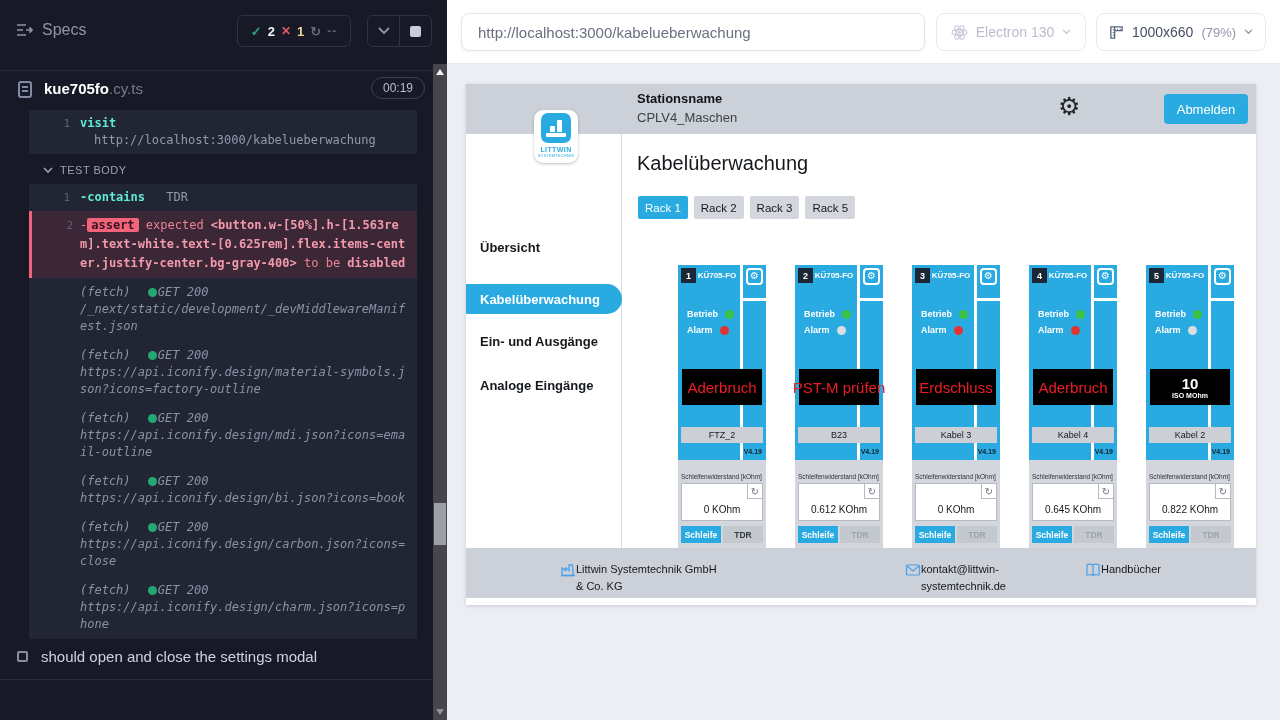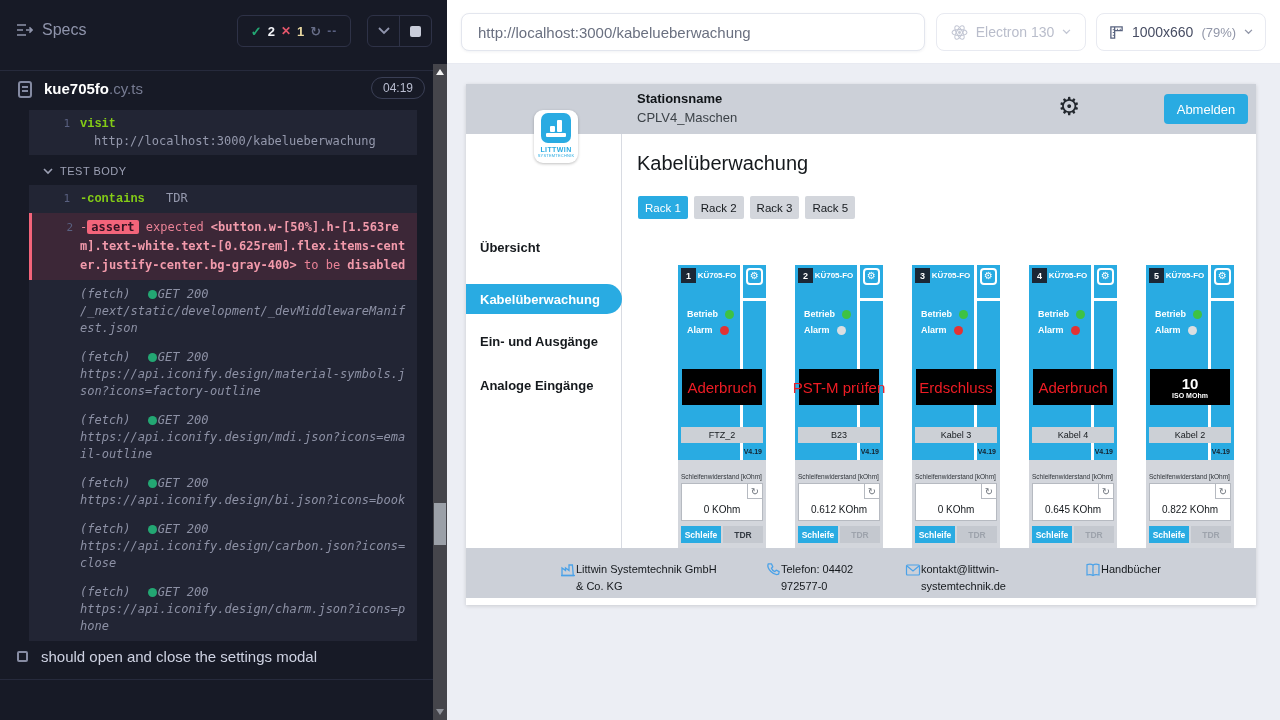--- a/index.html
+++ b/index.html
@@ -35,21 +35,21 @@
   .doc-icon i:nth-child(1){ top:3px; } .doc-icon i:nth-child(2){ top:7px; }
   .spec-name { position:absolute; left:44px; top:3px; font-size:15px; font-weight:bold; color:#fff; }
   .spec-ext  { color:#767b92; font-weight:normal; }
   .time-pill { position:absolute; right:8px; top:0px; padding:3px 11px; border:1px solid #3a3f55;
                border-radius:12px; color:#b9bdd0; font-size:12px; }
 
   .log { position:absolute; left:0; top:110px; width:433px; padding:0 16px 0 29px;
          font-family:"DejaVu Sans Mono", monospace; font-size:12px; }
   .crow { position:relative; background:var(--rowbg); padding:5px 10px 5px 51px; line-height:17px; }
   .crow .num { position:absolute; left:-29px; width:70px; text-align:right; color:#596080; font-size:11px; }
-  .cmd-main { color:#84cc16; font-weight:bold;font-family:Liberation Mono, monospace; }
+  .cmd-main { color:#5eead4; font-weight:bold; }
   .cmd-arg  { color:#9599ad; margin-left:14px; }
   .visit-block { margin-bottom:10px; }
   .section-hdr { display:flex; align-items:center; gap:7px; color:#9ca0b4; font-size:11px;
                  letter-spacing:.5px; margin:6px 0 8px 14px; font-family:"Liberation Sans",sans-serif; }
   .crow.failed { background:#3c2737; border-left:3px solid #f3647a; padding-left:48px;
                  color:#ea8296; line-height:19px; }
   .assert-badge { background:#f3647a; color:#331423; font-weight:bold; padding:0 4px; border-radius:2px; }
   .a-bold { font-weight:bold; color:#f29aab; word-break:break-all; }
   .crow.fetch { color:#8d91a5; font-style:italic; padding-top:6px; padding-bottom:6px; }
   .dot-green { display:inline-block; width:9px; height:9px; border-radius:50%;
@@ -199,21 +199,21 @@
     </div>
   </div>
   <div class="hr" style="top:70px"></div>
 
   <div class="spec-row">
     <span class="doc-icon">
         <i></i>
         <i></i>
       </span>
     <span class="spec-name"><b>kue705fo</b><span class="spec-ext">.cy.ts</span></span>
-    <span class="time-pill">04:19</span>
+    <span class="time-pill">00:19</span>
   </div>
 
   <div class="log">
     <div class="crow visit-block">
       <span class="num">1</span>
       <span class="cmd-main">visit</span>
       <span class="cmd-arg">http://localhost:3000/kabelueberwachung</span>
     </div>
 
     <div class="section-hdr">
@@ -528,26 +528,20 @@
   </div>
 
   <footer class="aut-footer">
     <div class="f-item f1">
       <svg width="16" height="16" viewBox="0 0 16 16">
         <path d="M2 13.5V6l3.5 2.4V6L9 8.4V3h3.4l.9 10.5z" fill="none" stroke="#4ba2e8" stroke-width="1.3"></path>
         <path d="M1 13.5h14" stroke="#4ba2e8" stroke-width="1.3"></path>
       </svg>
       <span class="f-text">Littwin Systemtechnik GmbH &amp; Co. KG</span>
     </div>
-    <div class="f-item f2">
-      <svg width="16" height="16" viewBox="0 0 16 16">
-        <path d="M3.2 1.8c-.8 2.2.3 5.3 2.7 7.7s5.5 3.5 7.7 2.7l.6-2.6-3-1.4-1.4 1.4C8.3 9 7 7.7 6.4 6.2l1.4-1.4-1.4-3z" fill="none" stroke="#4ba2e8" stroke-width="1.3" stroke-linejoin="round"></path>
-      </svg>
-      <span class="f-text">Telefon: 04402 972577-0</span>
-    </div>
     <div class="f-item f3">
       <svg width="16" height="16" viewBox="0 0 16 16">
         <rect x="1.5" y="3" width="13" height="10" rx="1" fill="none" stroke="#4ba2e8" stroke-width="1.2"></rect>
         <path d="M2 4l6 5 6-5" fill="none" stroke="#4ba2e8" stroke-width="1.2"></path>
       </svg>
       <span class="f-text">kontakt@littwin-systemtechnik.de</span>
     </div>
     <div class="f-item f4">
       <svg width="16" height="16" viewBox="0 0 16 16">
         <path d="M8 3C6.5 2.1 4 2.1 2 2.6V13c2-.5 4.5-.5 6 .5 1.5-1 4-1 6-.5V2.6C12 2.1 9.5 2.1 8 3z" fill="none" stroke="#4ba2e8" stroke-width="1.2"></path>

